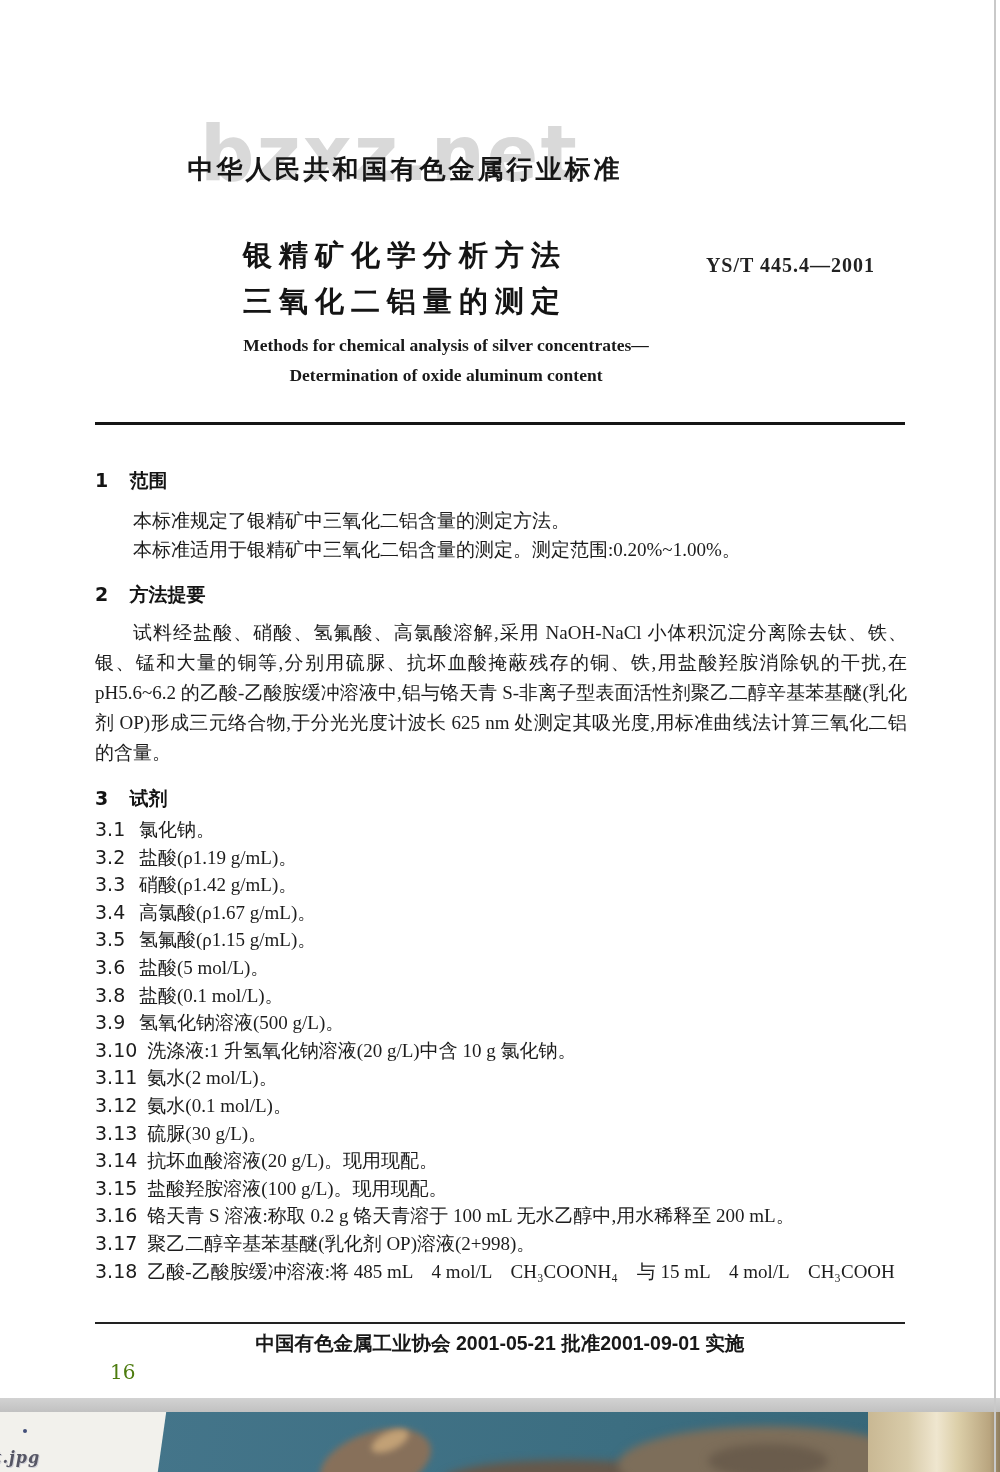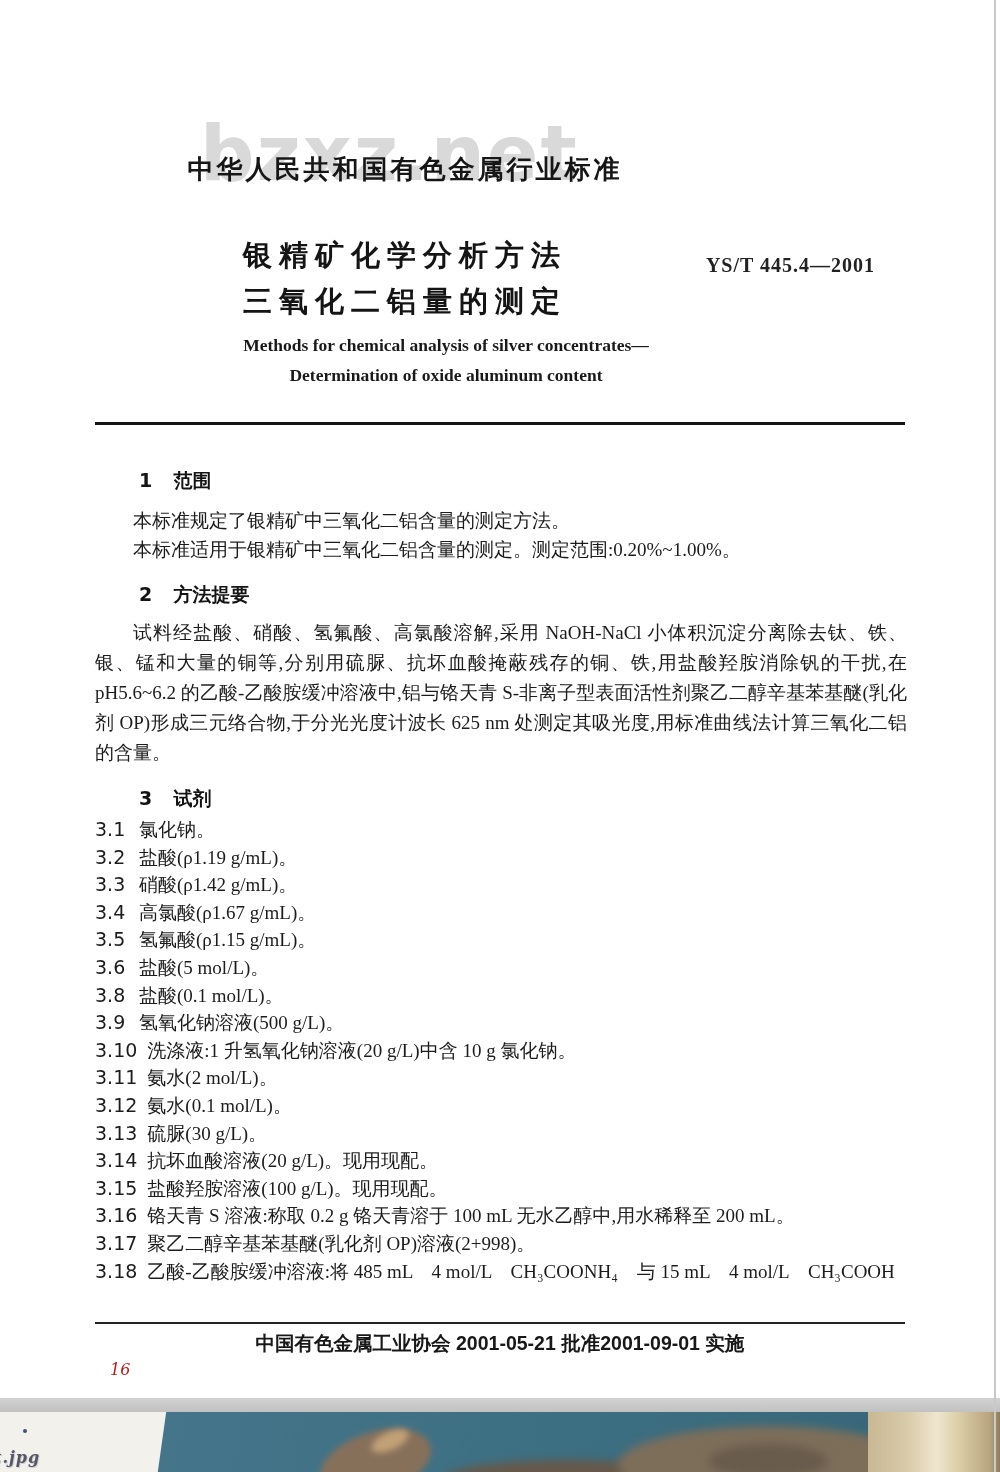--- a/index.html
+++ b/index.html
@@ -42,40 +42,40 @@
   .rule{position:absolute;left:95px;right:95px;top:422px;height:3px;background:#151515;}
 
   .body-col{position:absolute;left:95px;top:450px;width:812px;font-size:19px;z-index:1;}
   .method-heading{
     margin-top:10px;padding-left:36px;
     font-family:"Liberation Sans","DejaVu Sans",sans-serif;
     font-weight:bold;font-size:20px;color:#141414;letter-spacing:1px;
   }
   .sec-h{
     margin-top:18px;font-family:"Liberation Sans","DejaVu Sans",sans-serif;
-    font-weight:bold;font-size:19px;color:#141414;margin-left:44px;
+    font-weight:bold;font-size:19px;color:#141414;
   }
   .sec-no{font-family:"DejaVu Sans",sans-serif;margin-right:16px;}
   .para-group{margin-top:12px;}
   .para{margin:0;line-height:29px;text-indent:2em;}
   .just{text-align:justify;margin-top:10px;line-height:30px;}
   .reagent-list{margin-top:4px;}
   .reagent-item{display:flex;line-height:27.6px;}
   .r-no{font-family:"DejaVu Sans",sans-serif;min-width:34px;margin-right:10px;white-space:nowrap;}
   .r-tx{flex:1;}
 
   .foot-rule{position:absolute;left:95px;right:95px;top:1322px;border-top:2.5px solid #222;}
   .foot{
     position:absolute;left:95px;right:95px;top:1330px;z-index:1;
     display:flex;justify-content:center;
     font-family:"Liberation Sans","DejaVu Sans",sans-serif;
     font-weight:bold;font-size:19.5px;color:#181818;
   }
-  .pagenum{position:absolute;left:110px;top:1360px;font-size:16px;color:#b91c1c;
-    font-family:"DejaVu Serif",serif;font-style:italic;}
+  .pagenum{position:absolute;left:110px;top:1360px;font-size:20px;color:#4d7c0f;
+    font-family:"DejaVu Serif",serif;}
 
   .gray-strip{position:absolute;left:0;top:1398px;width:100%;height:14px;
     background:linear-gradient(#d2d2d2,#c1c1c1);z-index:2;}
 
   .photo{position:absolute;left:0;top:1412px;width:100%;height:60px;overflow:hidden;
     background:#f2f1ec;z-index:2;}
   .sea{position:absolute;left:148px;top:0;right:0;bottom:0;
     background:linear-gradient(100deg,#44758a 0%,#3c6e81 55%,#356475 100%);}
   .sea-edge{position:absolute;left:140px;top:0;width:22px;height:60px;
     background:#f2f1ec;transform:skewX(-8deg);}

